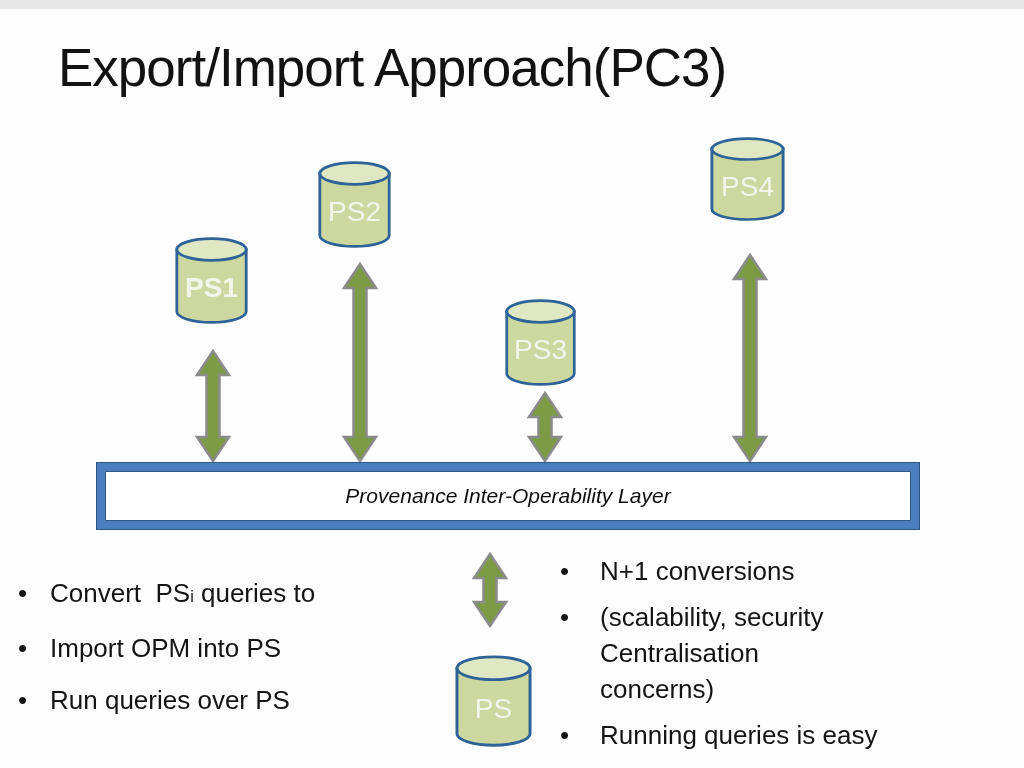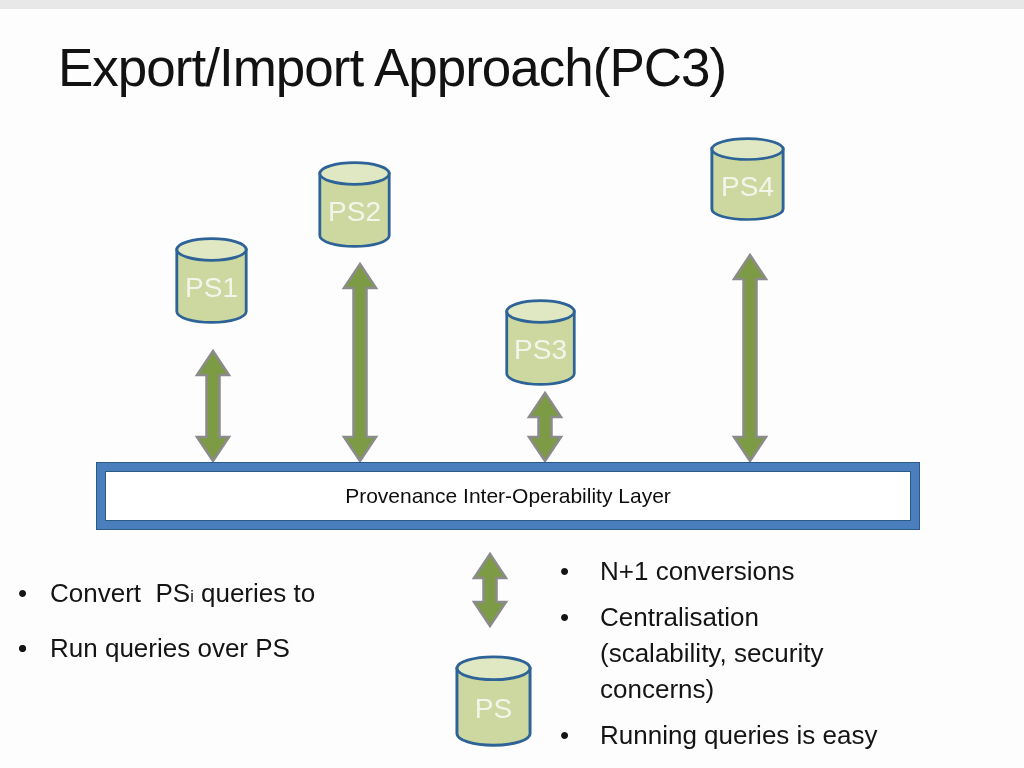--- a/index.html
+++ b/index.html
@@ -34,21 +34,21 @@
   .cyl-label{
     position:absolute;left:0;right:0;top:0;bottom:0;display:flex;align-items:center;
     justify-content:center;padding-top:14px;font-size:28px;color:#f3f5ea;
   }
   
   .dbl-arrow{position:absolute;overflow:visible;}
   .arrow-shape{fill:var(--arrow-fill);stroke:var(--arrow-border);stroke-width:2.5;stroke-linejoin:miter;}
   
   .layer-bar{
     position:absolute;left:96px;top:453px;width:824px;height:68px;
-    background:var(--frame-blue);border:1px solid var(--frame-dark);box-sizing:border-box;
+    background:var(--frame-blue);border:1px solid var(--frame-dark);box-sizing:border-box;font-style:italic;
   }
   .layer-inner{
     position:absolute;left:8px;right:8px;top:8px;bottom:8px;background:#ffffff;
     border:1px solid var(--frame-dark);display:flex;align-items:center;justify-content:center;
   }
   .layer-label{font-size:21px;color:#0e0e0e;}
   
   .bullets{position:absolute;list-style:none;margin:0;padding:0;}
   .bullets li{position:relative;padding-left:38px;}
   .bullets .marker{position:absolute;left:6px;top:0;}
@@ -62,21 +62,21 @@
   .block{display:block;}
 </style>
 </head>
 <body>
 
 <div id="slide">
 
   <div class="title">Export/Import Approach(PC3)</div>
 
 
-  <div class="cylinder" style="left:174px;top:227px;width:75px;height:90px;">
+  <div class="cylinder" style="left:174px;top:227px;width:75px;height:90px;font-weight:bold;">
     <svg viewBox="0 0 80 100" preserveAspectRatio="none">
       <path class="cyl-body" d="M3,15 L3,84 A37,12 0 0 0 77,84 L77,15 Z"></path>
       <ellipse class="cyl-top" cx="40" cy="15" rx="37" ry="12"></ellipse>
     </svg>
     <span class="cyl-label">PS1</span>
   </div>
 
   <div class="cylinder" style="left:317px;top:151px;width:75px;height:90px;">
     <svg viewBox="0 0 80 100" preserveAspectRatio="none">
       <path class="cyl-body" d="M3,15 L3,84 A37,12 0 0 0 77,84 L77,15 Z"></path>
@@ -131,35 +131,36 @@
     </div>
   </div>
 
   <ul class="bullets bullets-left">
     <li>
       <span class="marker">•</span>
       <span class="txt"><span class="pre">Convert  PS</span><span class="sub">i</span><span> queries to</span></span>
     </li>
     <li>
       <span class="marker">•</span>
+      <span class="txt">Import OPM into PS</span>
     </li>
     <li>
       <span class="marker">•</span>
       <span class="txt">Run queries over PS</span>
     </li>
   </ul>
 
   <ul class="bullets bullets-right">
     <li>
       <span class="marker">•</span>
       <span class="txt">N+1 conversions</span>
     </li>
     <li>
       <span class="marker">•</span>
-      <span class="txt"><span class="block">Centralisation</span><span class="block">(scalability, security</span><span class="block">concerns)</span></span>
+      <span class="txt"><span class="block">(scalability, security</span><span class="block">Centralisation</span><span class="block">concerns)</span></span>
     </li>
     <li>
       <span class="marker">•</span>
       <span class="txt">Running queries is easy</span>
     </li>
   </ul>
 
 </div>
 
 </body></html>

